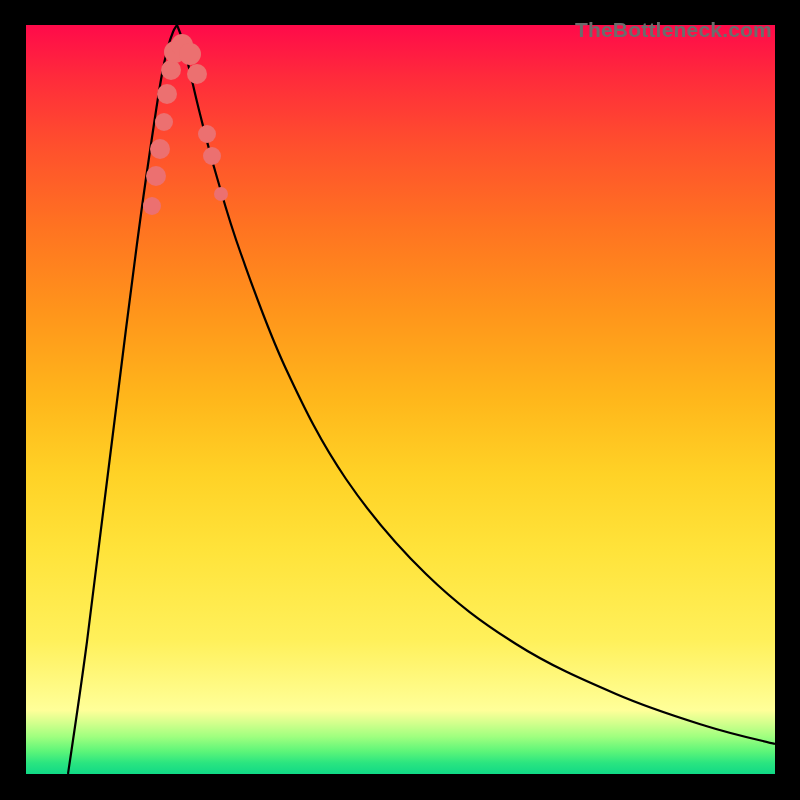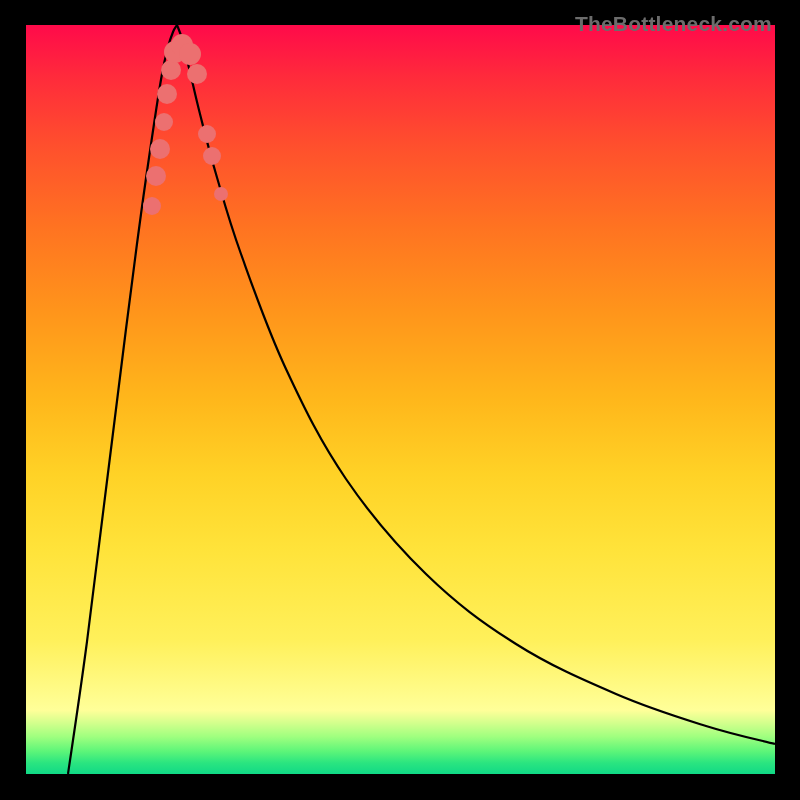--- a/index.html
+++ b/index.html
@@ -36,21 +36,21 @@
       #d8ff8e 93%,
       #a0ff7f 95%,
       #5cf579 97%,
       #2be580 98.5%,
       #10d986 100%
     );
     overflow: hidden;
   }
   .attribution {
     position: absolute;
-    top: 12px;
+    top: 18px;
     right: 28px;
     font-size: 21px;
     font-weight: bold;
     color: #6c6c6c;
     z-index: 50;
     letter-spacing: 0.2px;
   }
   svg.curve-svg {
     position: absolute;
     left: 0;

